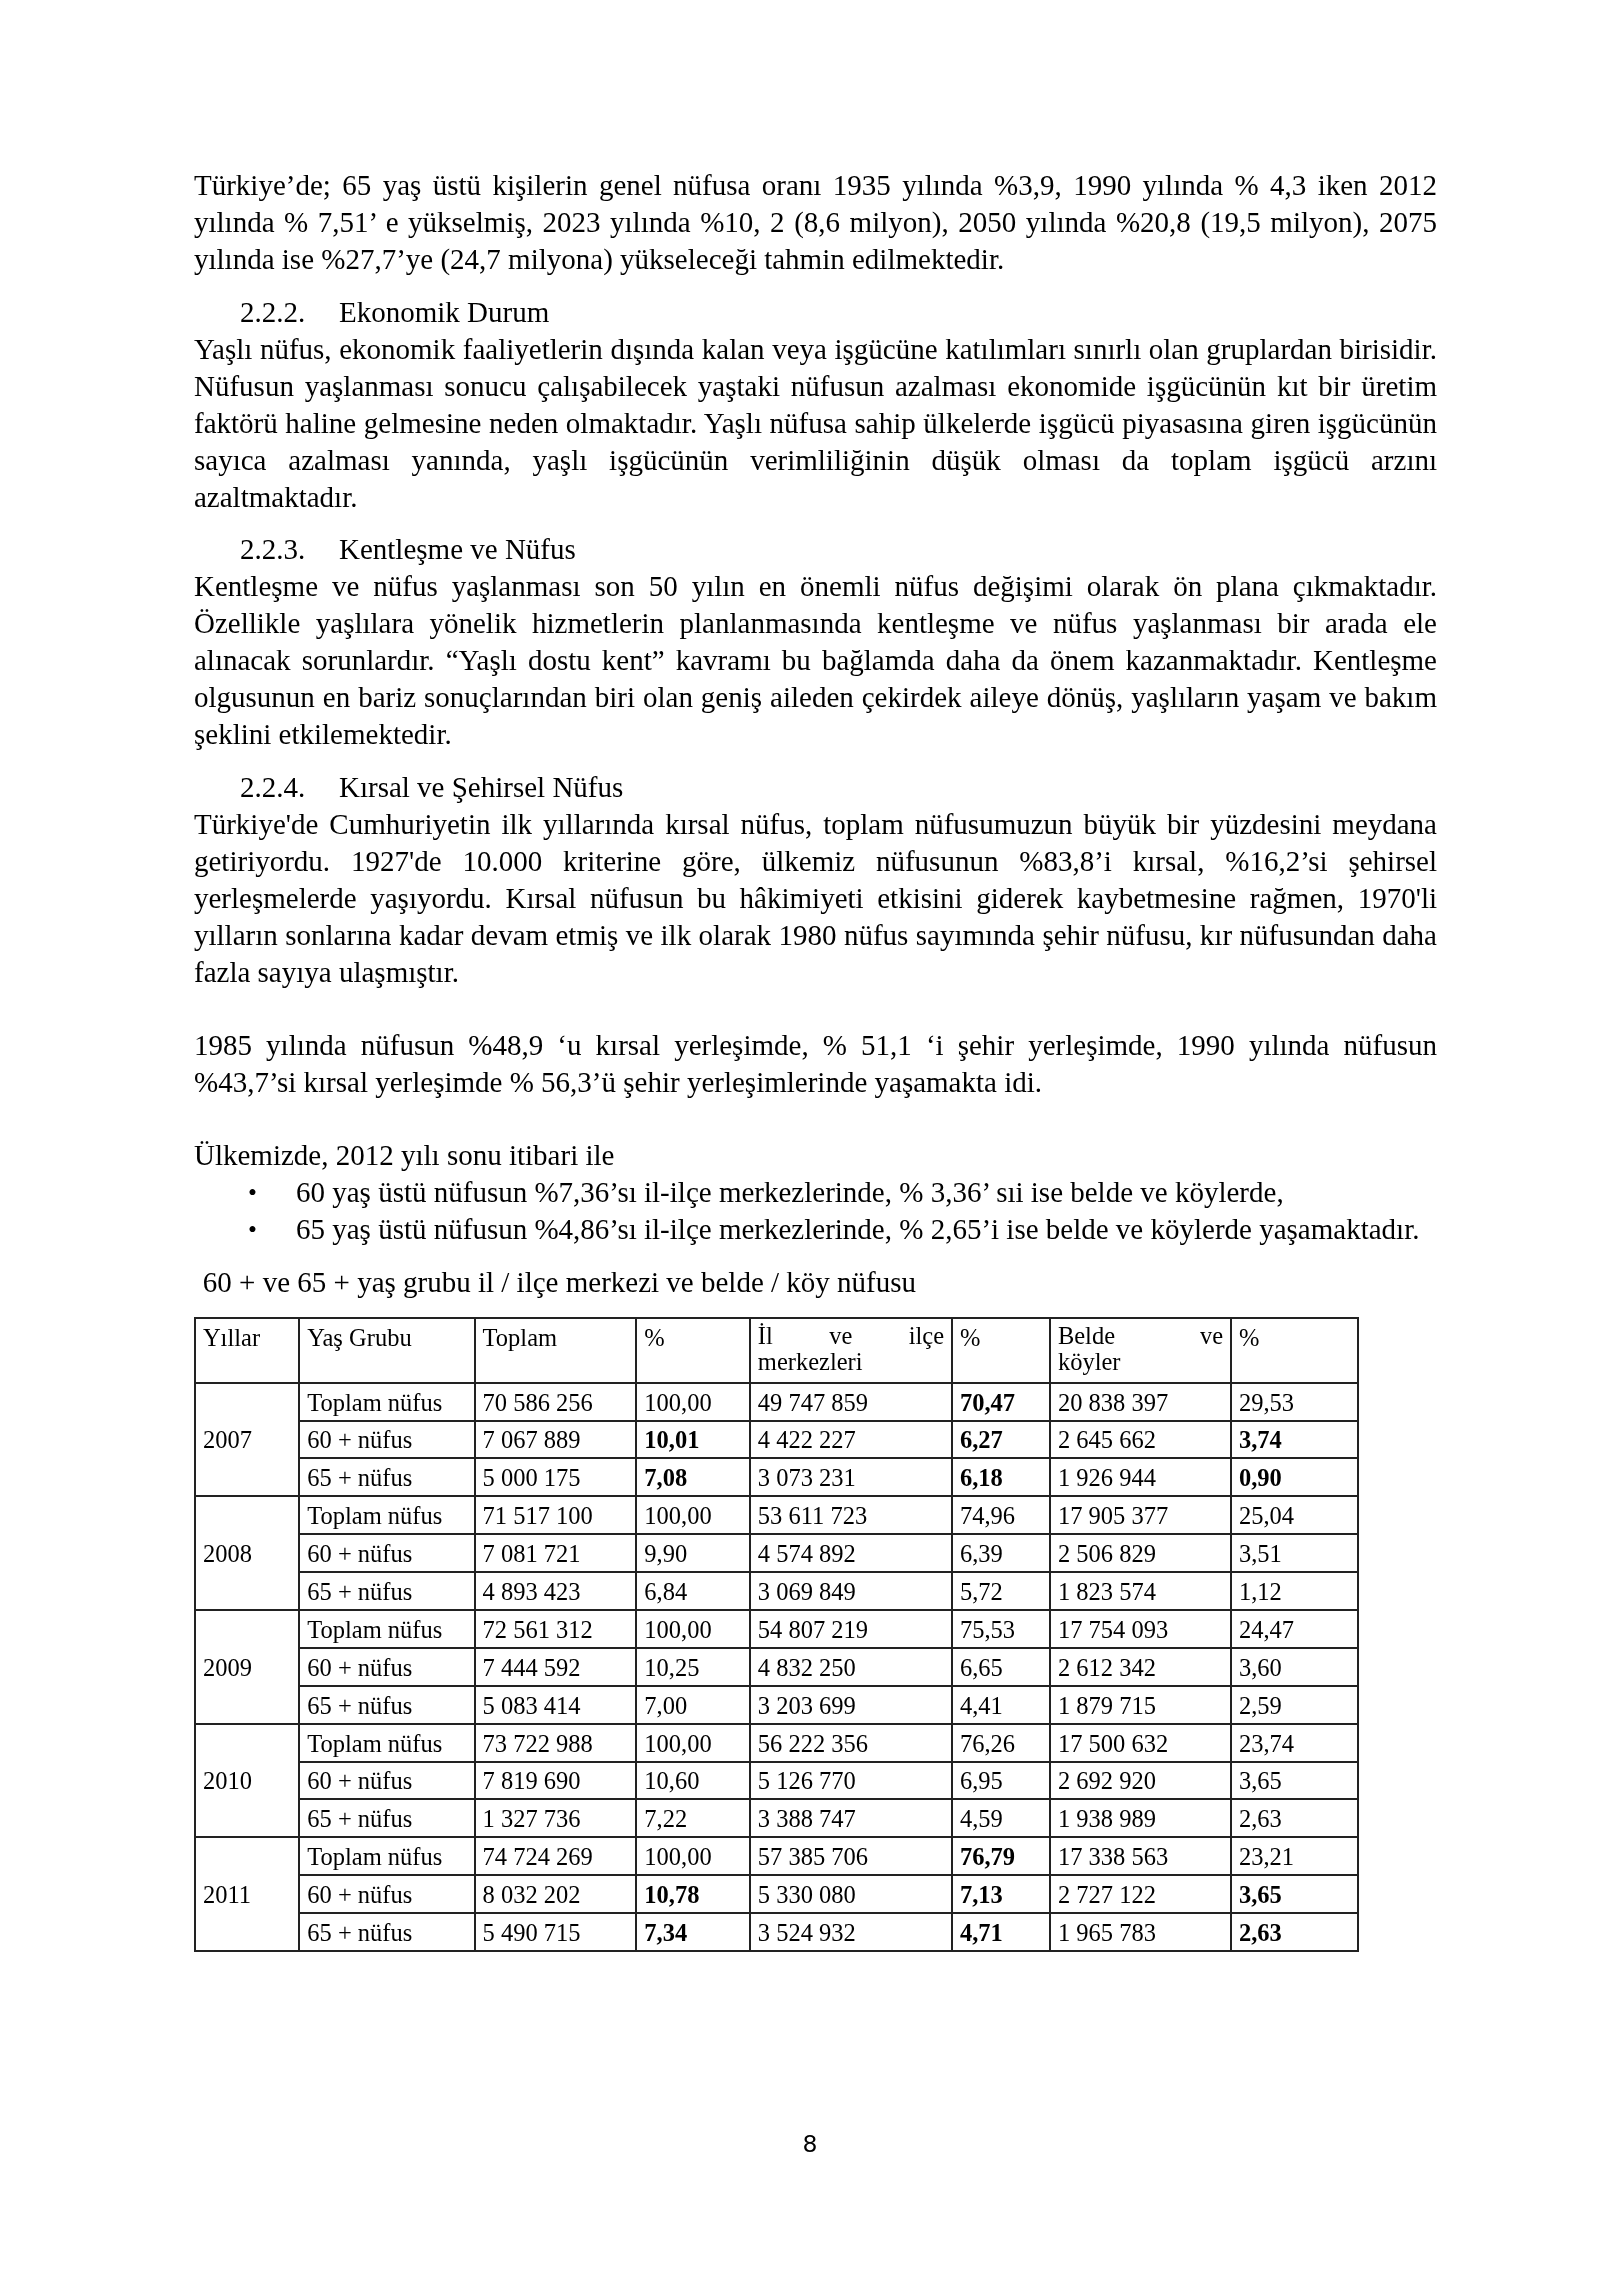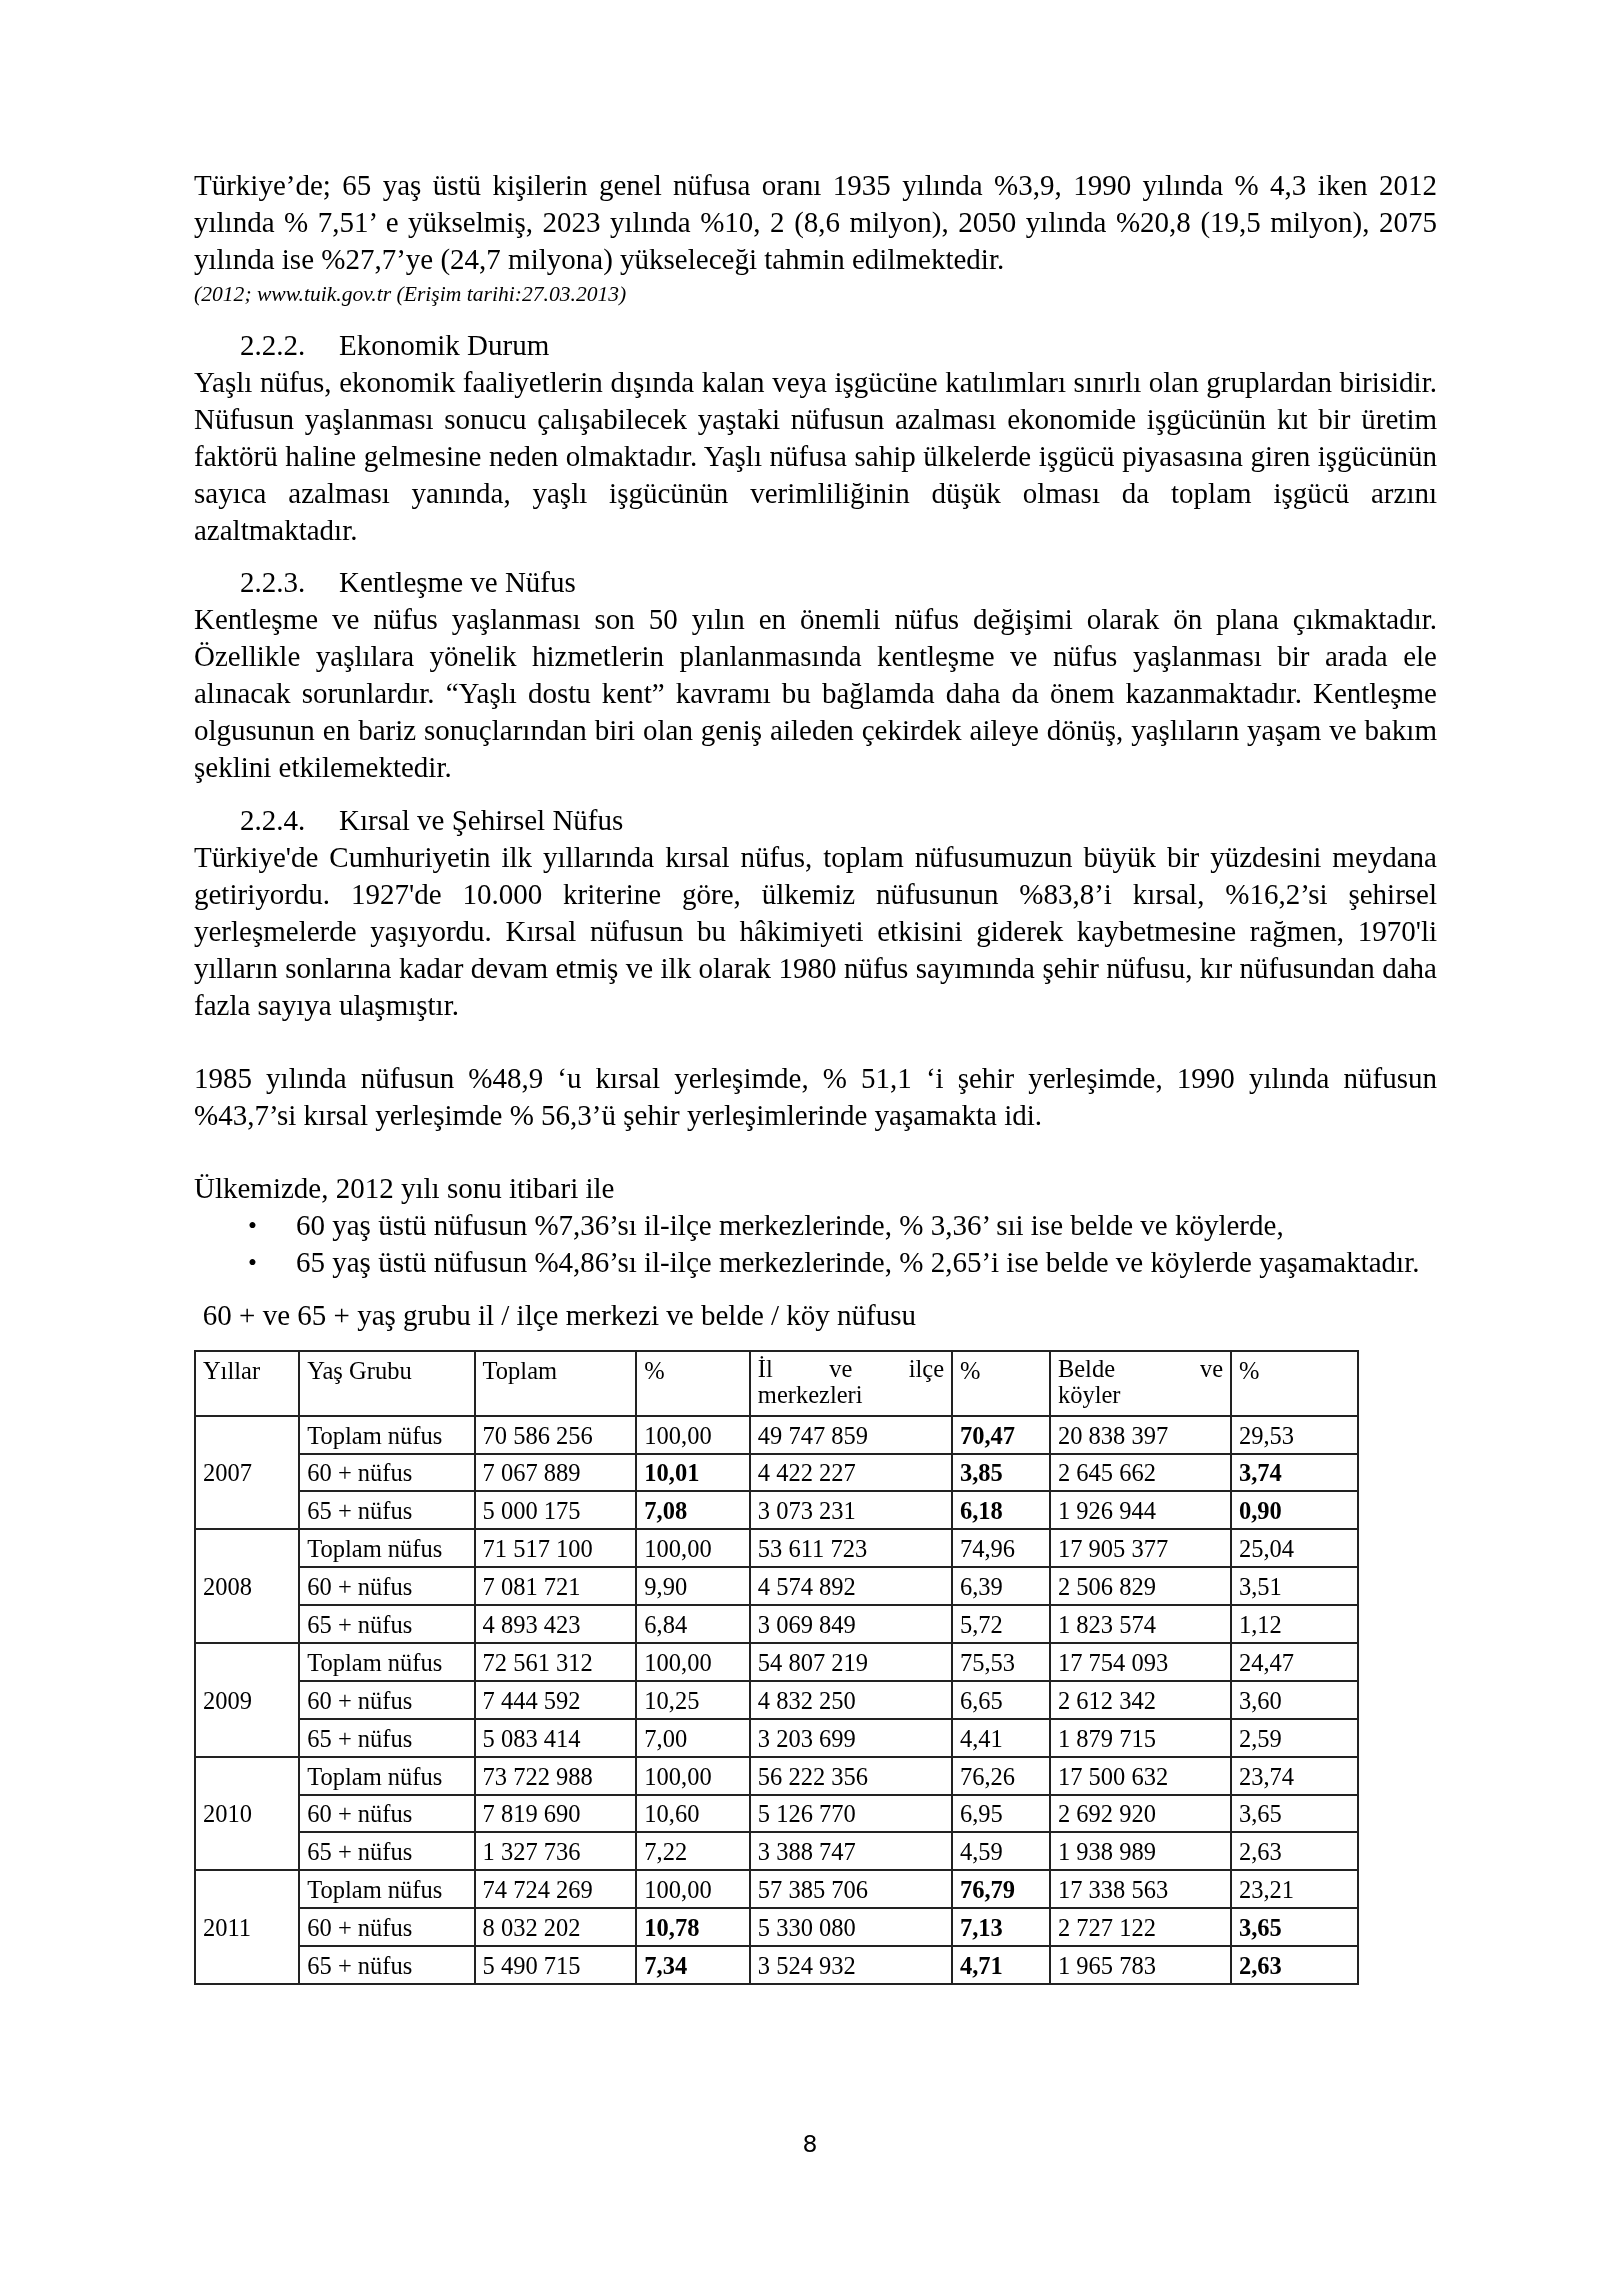--- a/index.html
+++ b/index.html
@@ -119,21 +119,20 @@
       font-family: "DejaVu Sans", "Liberation Sans", sans-serif;
       font-size: 23.5px;
     }
   </style>
 </head>
 <body>
 
 <div class="page">
 
   <p>Türkiye’de; 65 yaş üstü kişilerin genel nüfusa oranı 1935 yılında %3,9, 1990 yılında % 4,3 iken 2012 yılında % 7,51’ e yükselmiş, 2023 yılında %10, 2 (8,6 milyon), 2050 yılında %20,8 (19,5 milyon), 2075 yılında ise %27,7’ye (24,7 milyona)  yükseleceği tahmin edilmektedir.</p>
-  <div class="citation">(2012; www.tuik.gov.tr (Erişim tarihi:27.03.2013)</div>
 
   <div class="gap-md"></div>
 
   <section>
     <h3><span class="num">2.2.2.</span><span>Ekonomik Durum</span></h3>
     <p>Yaşlı nüfus, ekonomik faaliyetlerin dışında kalan veya işgücüne katılımları sınırlı olan gruplardan birisidir. Nüfusun yaşlanması sonucu çalışabilecek yaştaki nüfusun azalması ekonomide işgücünün kıt bir üretim faktörü haline gelmesine neden olmaktadır. Yaşlı nüfusa sahip ülkelerde işgücü piyasasına giren işgücünün sayıca azalması yanında, yaşlı işgücünün verimliliğinin düşük olması da toplam işgücü arzını azaltmaktadır.</p>
   </section>
 
   <div class="gap-md"></div>
 
@@ -199,21 +198,21 @@
         <td>49 747 859</td>
         <td class="b">70,47</td>
         <td>20 838 397</td>
         <td>29,53</td>
       </tr>
       <tr>
         <td>60 + nüfus</td>
         <td>7 067 889</td>
         <td class="b">10,01</td>
         <td>4 422 227</td>
-        <td class="b">3,85</td>
+        <td class="b">6,27</td>
         <td>2 645 662</td>
         <td class="b">3,74</td>
       </tr>
       <tr>
         <td>65 + nüfus</td>
         <td>5 000 175</td>
         <td class="b">7,08</td>
         <td>3 073 231</td>
         <td class="b">6,18</td>
         <td>1 926 944</td>

